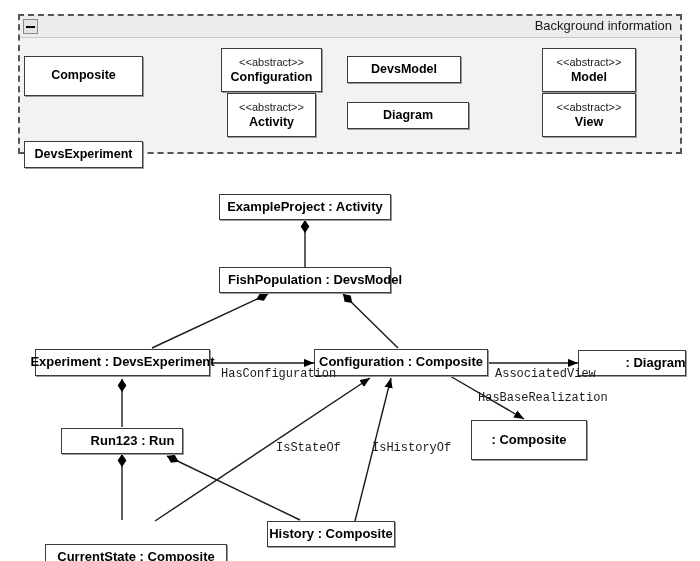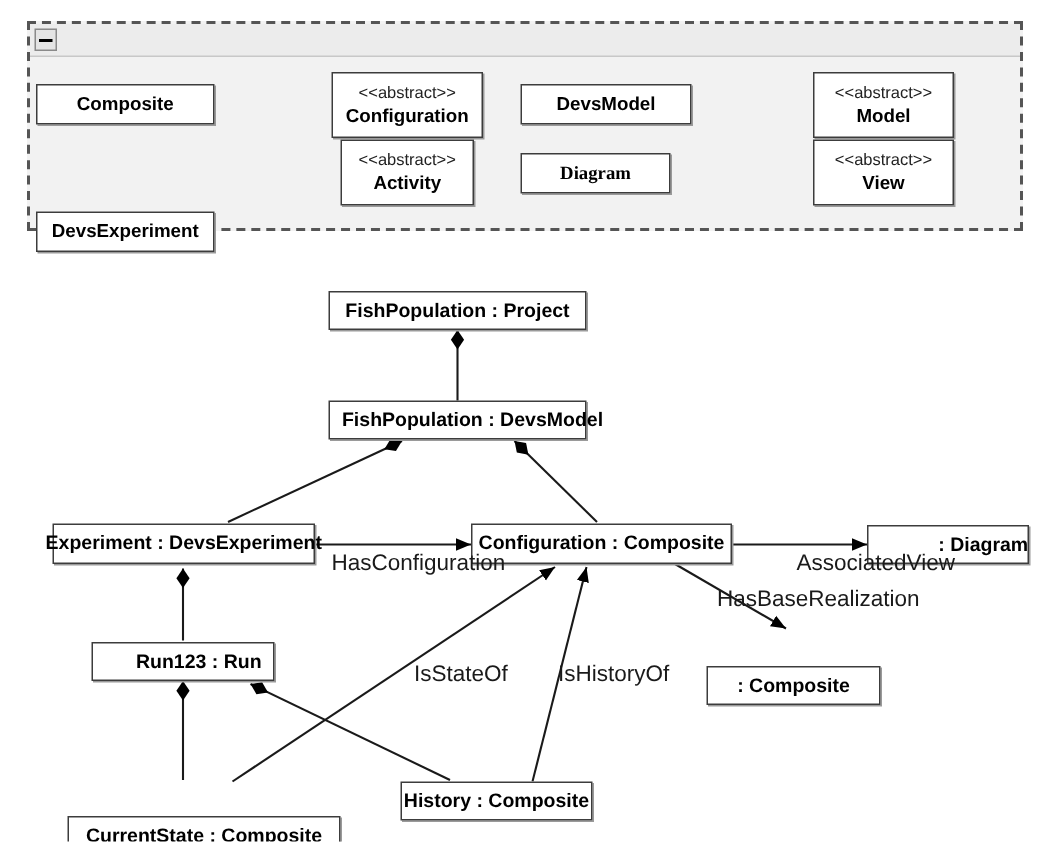--- a/index.html
+++ b/index.html
@@ -95,22 +95,22 @@
     font-size: 11px;
     color: #222222;
     line-height: 1.1;
     margin-bottom: 3px;
     white-space: nowrap;
   }
   .ubox.plain .nm { font-size: 12.5px; }
   .ubox.inst .nm { font-size: 13px; }
   .lbl {
     position: absolute;
-    font-family: Liberation Sans, sans-serif;
-    font-size: 15px;
+    font-family: Liberation Mono, monospace;
+    font-size: 12px;
     color: #1a1a1a;
     white-space: nowrap;
   }
 </style>
 </head>
 <body>
 
 <svg id="canvas" viewBox="0 0 700 561" xmlns="http://www.w3.org/2000/svg">
   <defs>
     <marker id="hollowtri" markerWidth="14" markerHeight="12" refX="13" refY="6" orient="auto" markerUnits="userSpaceOnUse">
@@ -178,24 +178,25 @@
   </g>
 
   <g>
     <line x1="355" y1="521" x2="391" y2="378" stroke="#1a1a1a" stroke-width="1.4" marker-end="url(#solidtri)"></line>
   </g>
 </svg>
 
 <div class="bg-frame">
   <div class="bg-titlebar">
     <div class="collapse-btn"></div>
+    <div class="bg-title-text">Background information</div>
   </div>
 </div>
 
-<div class="ubox plain" style="left:24px; top:56px; width:119px; height:27px;">
+<div class="ubox plain" style="left:24px; top:56px; width:119px; height:40px;">
   <span class="nm">Composite</span>
 </div>
 
 <div class="ubox plain" style="left:24px; top:102px; width:119px; height:27px;margin-top:39px;">
   <span class="nm">DevsExperiment</span>
 </div>
 
 <div class="ubox" style="left:221px; top:48px; width:101px; height:44px;">
   <span class="stereo">&lt;&lt;abstract&gt;&gt;</span>
   <span class="nm">Configuration</span>
@@ -203,71 +204,71 @@
 
 <div class="ubox" style="left:227px; top:93px; width:89px; height:44px;">
   <span class="stereo">&lt;&lt;abstract&gt;&gt;</span>
   <span class="nm">Activity</span>
 </div>
 
 <div class="ubox plain" style="left:347px; top:56px; width:114px; height:27px;text-align:right;">
   <span class="nm">DevsModel</span>
 </div>
 
-<div class="ubox plain" style="left:347px; top:102px; width:100px; height:27px;font-family:Liberation Serif, serif;">
+<div class="ubox plain" style="left:347px; top:102px; width:122px; height:27px;">
   <span class="nm">Diagram</span>
 </div>
 
 <div class="ubox" style="left:542px; top:48px; width:94px; height:44px;">
   <span class="stereo">&lt;&lt;abstract&gt;&gt;</span>
   <span class="nm">Model</span>
 </div>
 
 <div class="ubox" style="left:542px; top:93px; width:94px; height:44px;">
   <span class="stereo">&lt;&lt;abstract&gt;&gt;</span>
   <span class="nm">View</span>
 </div>
 
 <div class="ubox inst" style="left:219px; top:194px; width:172px; height:26px;">
-  <span class="nm">FishPopulation : Project</span>
+  <span class="nm">ExampleProject : Activity</span>
 </div>
 
 <div class="ubox inst" style="left:219px; top:267px; width:172px; height:26px;padding-left:20px;">
   <span class="nm">FishPopulation : DevsModel</span>
 </div>
 
 <div class="ubox inst" style="left:35px; top:349px; width:175px; height:27px;">
   <span class="nm">Experiment : DevsExperiment</span>
 </div>
 
 <div class="ubox inst" style="left:314px; top:349px; width:174px; height:27px;">
   <span class="nm">Configuration : Composite</span>
 </div>
 
 <div class="ubox inst" style="left:578px; top:350px; width:108px; height:26px;padding-left:47px;">
   <span class="nm">: Diagram</span>
 </div>
 
-<div class="ubox inst" style="left:471px; top:420px; width:116px; height:26px;margin-top:24px;">
+<div class="ubox inst" style="left:471px; top:420px; width:116px; height:40px;">
   <span class="nm">: Composite</span>
 </div>
 
 <div class="ubox inst" style="left:61px; top:428px; width:122px; height:26px;padding-left:21px;">
   <span class="nm">Run123 : Run</span>
 </div>
 
 <div class="ubox inst" style="left:45px; top:544px; width:182px; height:26px;">
   <span class="nm">CurrentState : Composite</span>
 </div>
 
 <div class="ubox inst" style="left:267px; top:521px; width:128px; height:26px;">
   <span class="nm">History : Composite</span>
 </div>
 
 <div class="lbl" style="left:221px; top:367px;">HasConfiguration</div>
 
-<div class="lbl" style="left:495px; top:367px;margin-left:36px;">AssociatedView</div>
+<div class="lbl" style="left:495px; top:367px;">AssociatedView</div>
 
 <div class="lbl" style="left:478px; top:391px;">HasBaseRealization</div>
 
 <div class="lbl" style="left:276px; top:441px;">IsStateOf</div>
 
 <div class="lbl" style="left:372px; top:441px;text-align:center;">IsHistoryOf</div>
 
 </body></html>

